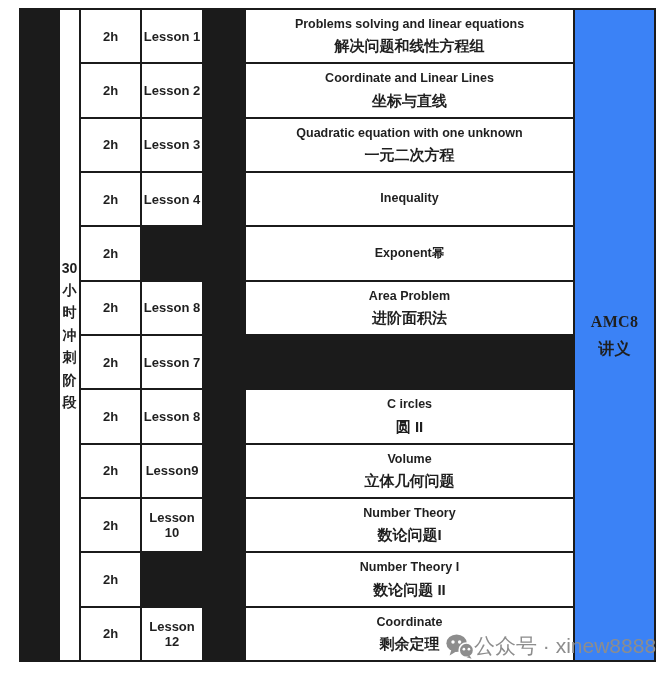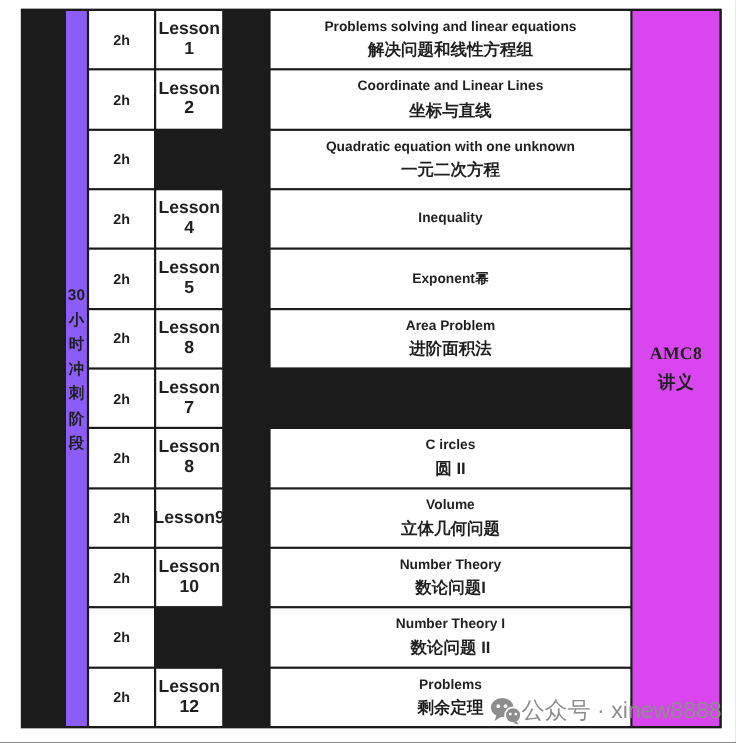--- a/index.html
+++ b/index.html
@@ -31,37 +31,37 @@
     align-items: center;
     justify-content: center;
     text-align: center;
     color: #1f1f1f;
     font-weight: 700;
   }
 
   .stage {
     grid-column: 1;
     grid-row: 1 / span 12;
-    background: #8b5cf6;
+    background: #ffffff;
     font-size: 14px;
     line-height: 1.6;
     margin-left: 39px;
   }
   .material {
     grid-column: 5;
     grid-row: 1 / span 12;
-    background: #d946ef;
+    background: #3b82f6;
     font-family: "Liberation Serif", "DejaVu Serif", serif;
     font-size: 16px;
     line-height: 1.7;
     letter-spacing: 0.3px;
   }
 
   .hours  { grid-column: 2; font-size: 13px; }
-  .lesson { grid-column: 3; font-size: 16px; }
+  .lesson { grid-column: 3; font-size: 13px; }
   .topic  { grid-column: 4; font-size: 12.5px; line-height: 1.55; padding: 4px 10px; margin-left: 42px; }
   .topic .zh { font-size: 15px; }
   .cell span:empty { display: none; }
 
   .watermark {
     position: absolute;
     left: 446px; top: 629px;
     height: 34px;
     display: flex;
     align-items: center;
@@ -98,33 +98,33 @@
     </div>
 
     <div class="cell hours" style="grid-row:2">2h</div>
     <div class="cell lesson" style="grid-row:2">Lesson 2</div>
     <div class="cell topic" style="grid-row:2">
       <span class="en">Coordinate and Linear Lines</span>
       <span class="zh">坐标与直线</span>
     </div>
 
     <div class="cell hours" style="grid-row:3">2h</div>
+    <div class="cell lesson" style="grid-row:3">Lesson 3</div>
     <div class="cell topic" style="grid-row:3">
       <span class="en">Quadratic equation with one unknown</span>
       <span class="zh">一元二次方程</span>
     </div>
 
     <div class="cell hours" style="grid-row:4">2h</div>
     <div class="cell lesson" style="grid-row:4">Lesson 4</div>
     <div class="cell topic" style="grid-row:4">
       <span class="en">Inequality</span>
     </div>
 
     <div class="cell hours" style="grid-row:5">2h</div>
-    <div class="cell lesson" style="grid-row:5">Lesson 5</div>
     <div class="cell topic" style="grid-row:5">
       <span class="en">Exponent幂</span>
 
     </div>
 
     <div class="cell hours" style="grid-row:6">2h</div>
     <div class="cell lesson" style="grid-row:6">Lesson 8</div>
     <div class="cell topic" style="grid-row:6">
       <span class="en">Area Problem</span>
       <span class="zh">进阶面积法</span>
@@ -156,21 +156,21 @@
 
     <div class="cell hours" style="grid-row:11">2h</div>
     <div class="cell topic" style="grid-row:11">
       <span class="en">Number Theory I</span>
       <span class="zh">数论问题 II</span>
     </div>
 
     <div class="cell hours" style="grid-row:12">2h</div>
     <div class="cell lesson" style="grid-row:12">Lesson 12</div>
     <div class="cell topic" style="grid-row:12">
-      <span class="en">Problems</span>
+      <span class="en">Coordinate</span>
       <span class="zh">剩余定理</span>
     </div>
 
   </div>
 
   <div class="watermark">
     <svg width="28" height="25" viewBox="0 0 28 25" aria-hidden="true">
       <ellipse cx="10.6" cy="9.2" rx="10.2" ry="8.7" fill="#8d8d8d"></ellipse>
       <path d="M5.5 15.5 L3.6 21.5 L10.5 17.2 Z" fill="#8d8d8d"></path>
       <circle cx="7.0" cy="8.0" r="1.7" fill="#ffffff"></circle>

